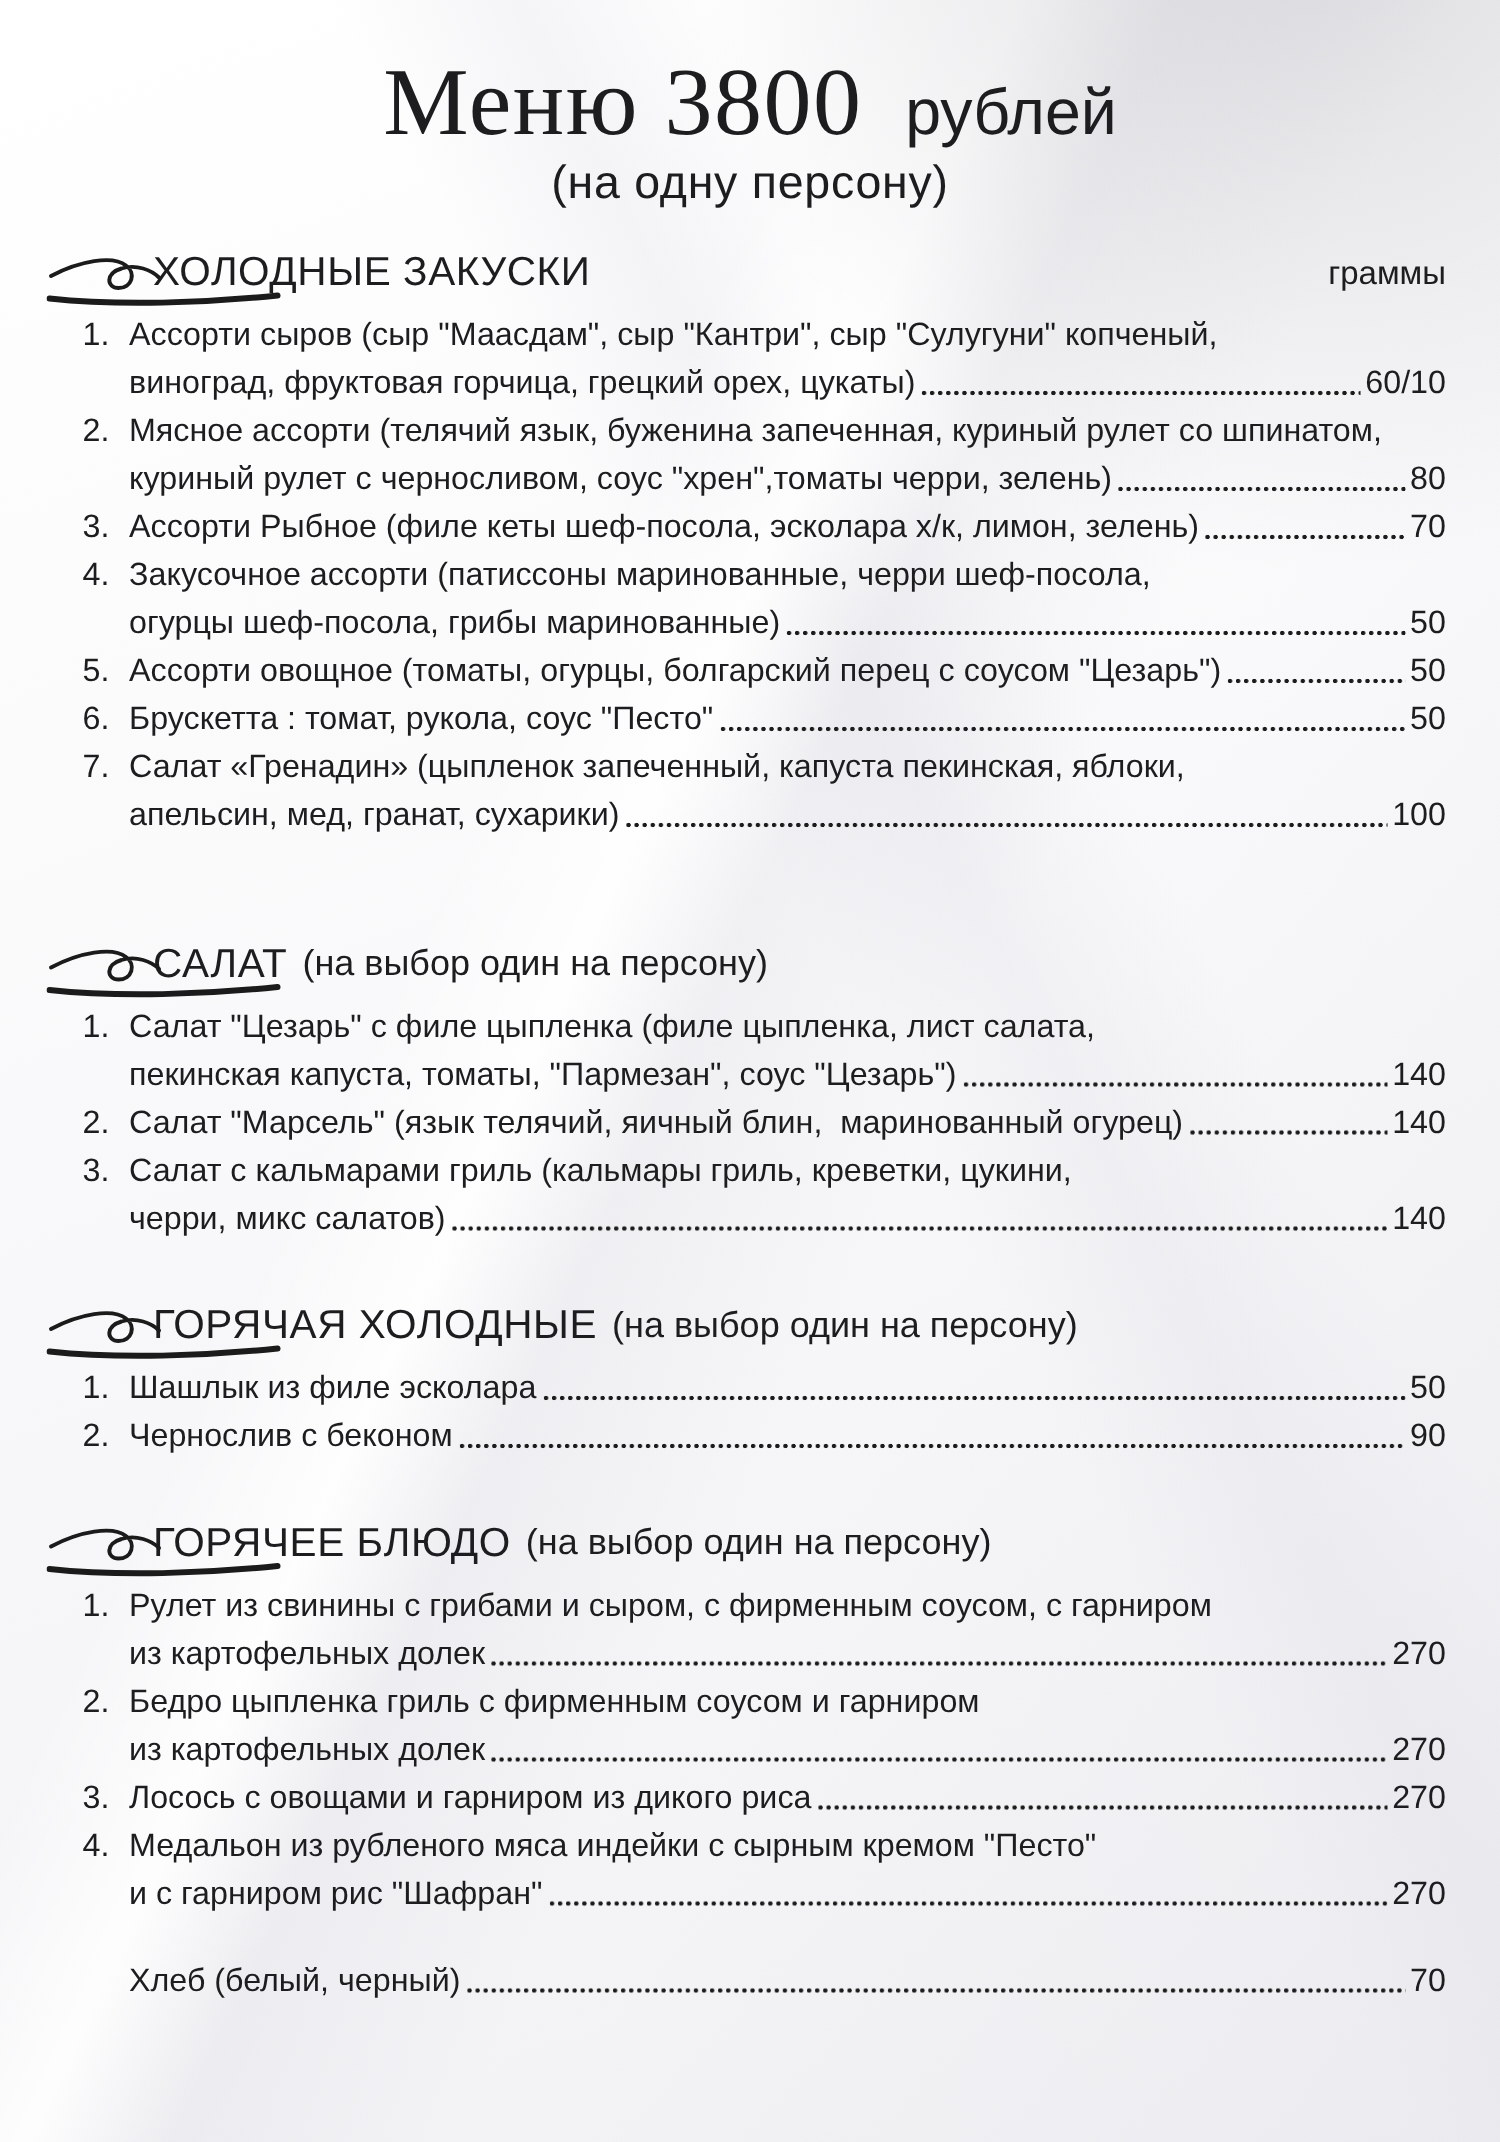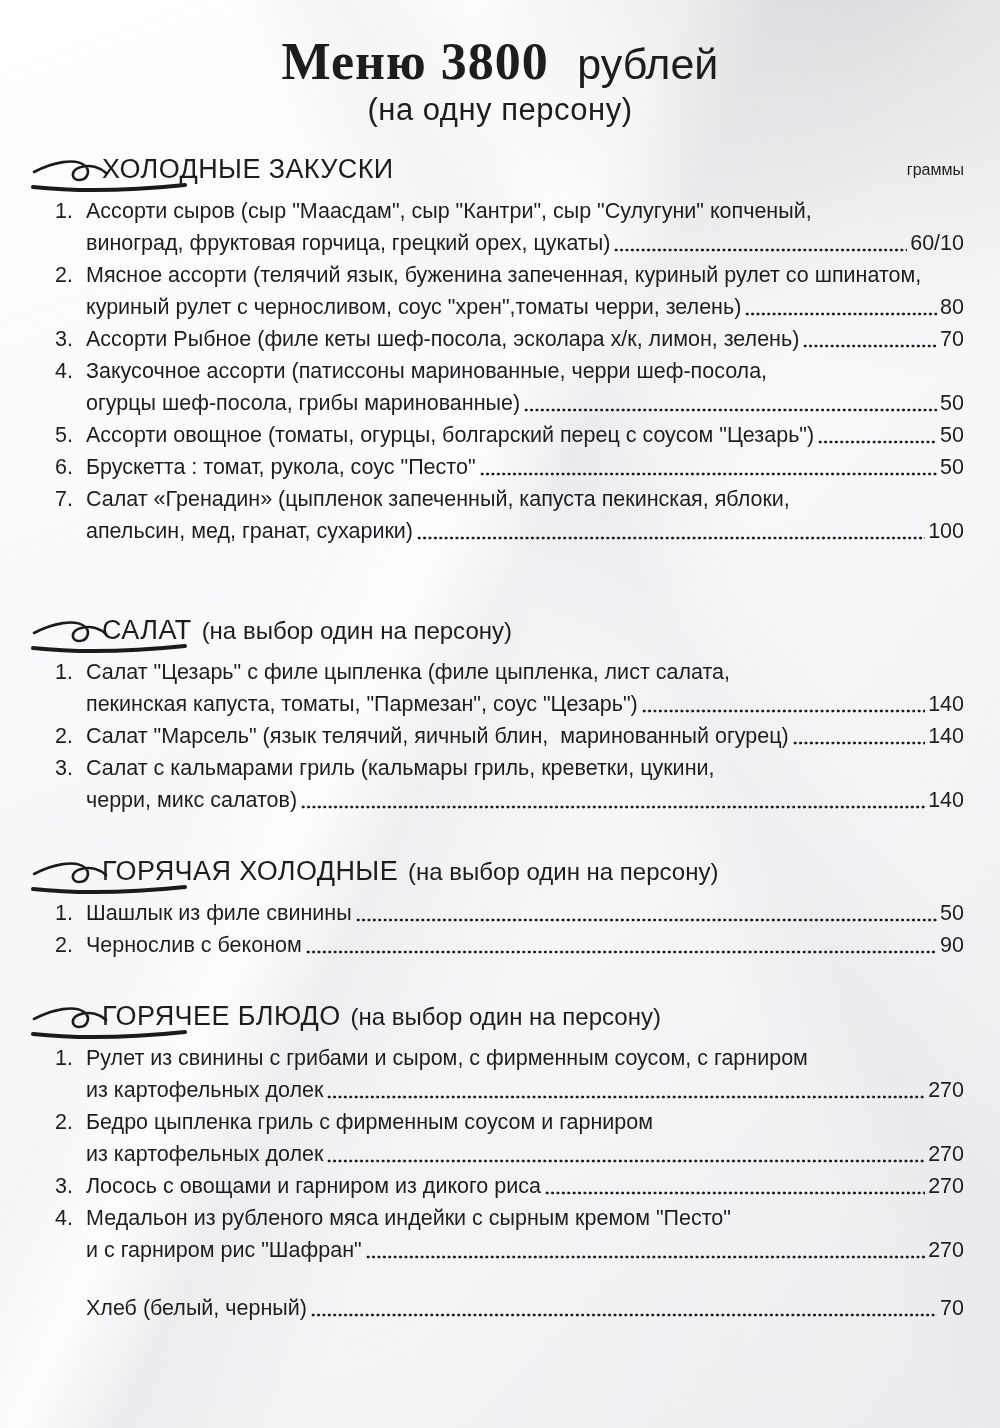--- a/index.html
+++ b/index.html
@@ -17,35 +17,35 @@
       linear-gradient(295deg, rgba(206,206,215,0.16) 0%, rgba(255,255,255,0) 38%),
       linear-gradient(160deg, #ffffff 0%, #f7f7f9 55%, #f1f1f4 100%);
   }
   .content { position: relative; padding: 36px 36px 0 36px; }
 
   
   .title-block { text-align: center; }
   .title-line { line-height: 1; white-space: nowrap; }
   .title-main {
     font-family: "Liberation Serif", serif;
-    font-size: 52px; font-weight: 700; letter-spacing: 1px;
+    font-size: 64px; font-weight: 400; letter-spacing: 1px;
   }
   .title-cur { font-size: 43px; margin-left: 24px; }
   .subtitle { font-size: 31px; margin-top: 4px; letter-spacing: 0.5px; }
 
   
   .menu-section { margin-top: 40px; }
   .menu-section:first-of-type { margin-top: 26px; }
   .menu-section:nth-of-type(2) { margin-top: 68px; }
 
   .sec-head { position: relative; padding-left: 66px; display: flex; align-items: center; }
   .flourish { position: absolute; left: -5px; top: 1px; width: 158px; height: 42px; }
   .sec-title { margin: 0; font-size: 27px; font-weight: 400; letter-spacing: 0.4px; white-space: nowrap; }
   .sec-sub { font-size: 24px; margin-left: 10px; white-space: nowrap; }
-  .grams { margin-left: auto; font-size: 16px; }
+  .grams { margin-left: auto; font-size: 22px; }
 
   .items { margin-top: 10px; padding-left: 19px; }
   .row { display: flex; align-items: baseline; font-size: 21.5px; line-height: 32px; }
   .num { flex: 0 0 31px; }
   .txt { white-space: pre; flex-shrink: 0; }
   .dots {
     flex: 1 1 auto; align-self: flex-end;
     height: 4px; margin: 0 3px 7px 4px;
     background-image: radial-gradient(circle at 2px 2px, #1b1b1b 1.25px, rgba(0,0,0,0) 1.7px);
     background-size: 5.4px 4px; background-repeat: repeat-x;
@@ -182,21 +182,21 @@
   <svg class="flourish" viewBox="0 0 158 42" xmlns="http://www.w3.org/2000/svg" aria-hidden="true">
     <path d="M3 17 C22 7 44 3 53 10 C60 15 57 25 48 25 C40 25 39 15 50 12 C60 9 70 13 75 18" fill="none" stroke="#1b1b1b" stroke-width="2.6" stroke-linecap="round"></path>
     <path d="M2 32 C48 37 106 35 154 30" fill="none" stroke="#1b1b1b" stroke-width="4" stroke-linecap="round"></path>
   </svg>
 <h2 class="sec-title">ГОРЯЧАЯ ХОЛОДНЫЕ</h2>
             <span class="sec-sub">(на выбор один на персону)</span>
           </div>
           <div class="items">
             <div class="row">
               <span class="num">1.</span>
-              <span class="txt">Шашлык из филе свинины</span>
+              <span class="txt">Шашлык из филе эсколара</span>
               <span class="dots"></span>
               <span class="wt">50</span>
             </div>
             <div class="row">
               <span class="num">2.</span>
               <span class="txt">Чернослив с беконом</span>
               <span class="dots"></span>
               <span class="wt">90</span>
             </div>
           </div>

